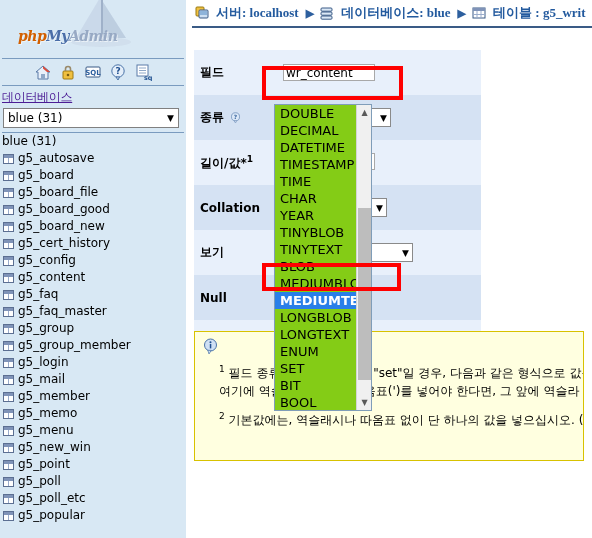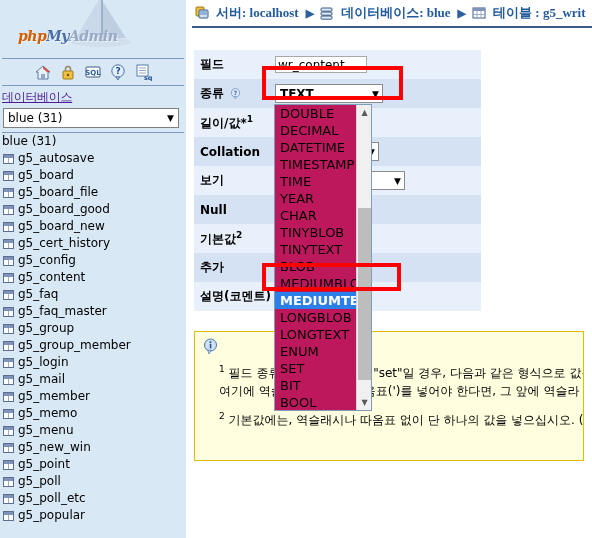--- a/index.html
+++ b/index.html
@@ -99,21 +99,21 @@
   }
   .bc-icon{width:16px;height:16px;margin-right:4px;flex:0 0 auto;}
   .bcrule{height:2px;background:#3a5b86;margin:0 0 0 6px;}
 
   
   .form-table{
     position:absolute;left:8px;top:50px;width:287px;
     border-collapse:collapse;
   }
   .form-table td{
-    font-size:12px;padding:0;height:29px;vertical-align:middle;
+    font-size:12px;padding:8px;height:29px;vertical-align:middle;
   }
   .form-table tr.odd td{background:#E8F0FB;}
   .form-table tr.even td{background:#D5E2F3;}
   .lbl{
     width:68px;padding-left:6px !important;font-weight:bold;color:#000;
     white-space:nowrap;
   }
   .fld{padding-left:4px !important;}
   .sup{font-size:9px;vertical-align:super;}
   .helpq{
@@ -133,21 +133,21 @@
     padding:0 3px 0 4px;cursor:pointer;
   }
   .selbox .caret{font-size:9px;}
   .sel-type{width:108px;font-weight:bold;}
   .sel-coll{width:104px;}
   .sel-attr{width:130px;}
 
   
   #dropdown{
     position:absolute;left:274px;top:104px;width:98px;height:307px;
-    background:#be185d;border:1px solid #7f9db9;
+    background:#84cc16;border:1px solid #7f9db9;
     box-sizing:border-box;overflow:hidden;z-index:40;
   }
   #dropdown .opt{
     height:17px;line-height:17px;font-size:13px;
     padding-left:5px;white-space:nowrap;color:#000;cursor:pointer;
     font-family:"DejaVu Sans","Liberation Sans",sans-serif;
   }
   #dropdown .opt.hl{background:#2a7fe8;color:#ffffff;font-weight:bold;}
   #dd-scroll{
     position:absolute;right:0;top:0;width:15px;height:305px;
@@ -451,22 +451,22 @@
 
   </div>
 
   <div id="dropdown">
     <div id="dd-options">
         <div class="opt">DOUBLE</div>
         <div class="opt">DECIMAL</div>
         <div class="opt">DATETIME</div>
         <div class="opt">TIMESTAMP</div>
         <div class="opt">TIME</div>
+        <div class="opt">CHAR</div>
         <div class="opt">YEAR</div>
-        <div class="opt">CHAR</div>
         <div class="opt">TINYBLOB</div>
         <div class="opt">TINYTEXT</div>
         <div class="opt">BLOB</div>
         <div class="opt">MEDIUMBLOB</div>
         <div class="opt hl">MEDIUMTEXT</div>
         <div class="opt">LONGBLOB</div>
         <div class="opt">LONGTEXT</div>
         <div class="opt">ENUM</div>
         <div class="opt">SET</div>
         <div class="opt">BIT</div>

